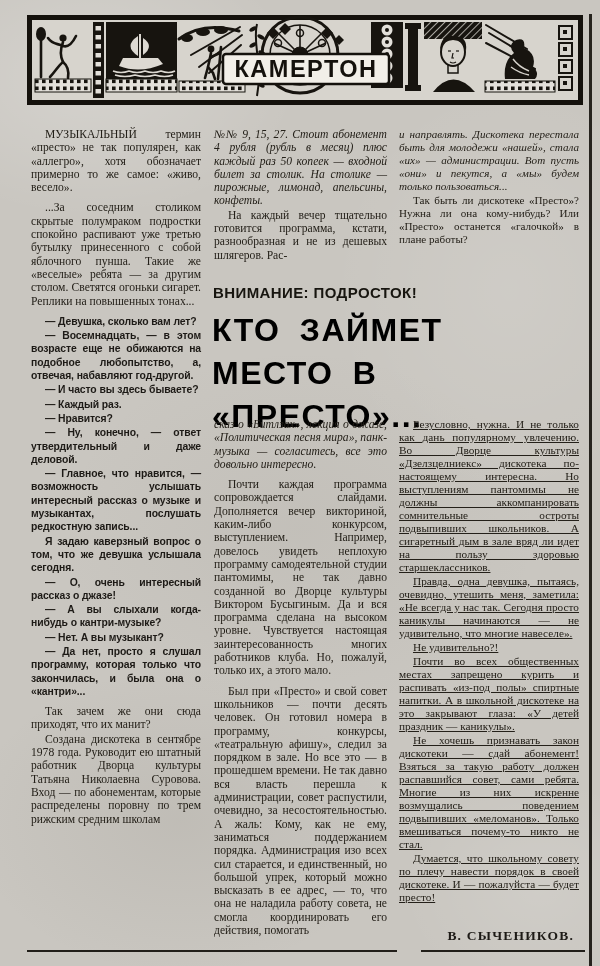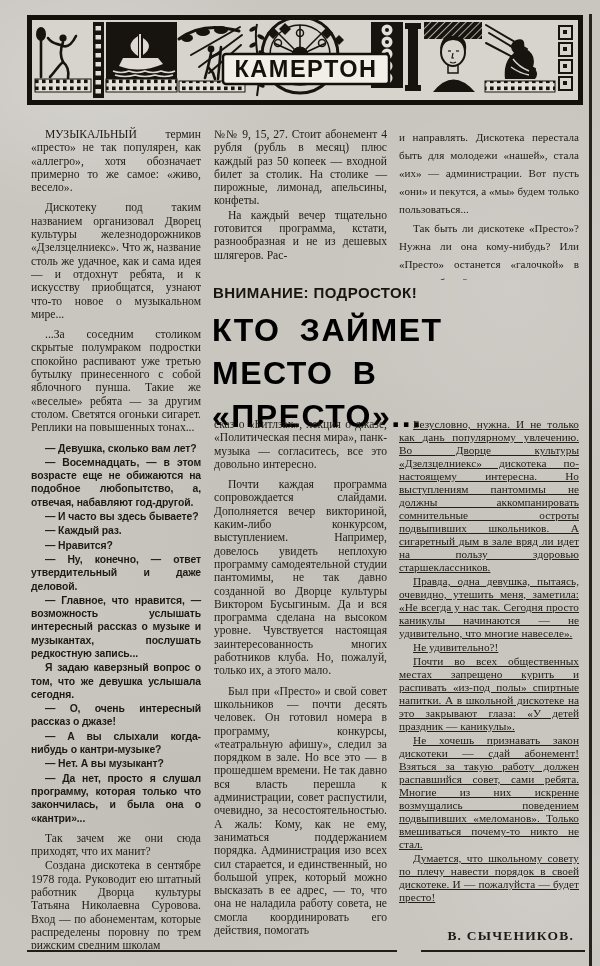--- a/index.html
+++ b/index.html
@@ -17,29 +17,29 @@
   .abs{position:absolute;}
   
   #masthead{left:27px;top:15px;width:556px;height:90px;border-radius:13px;}
   
   .col{
     text-align:justify;color:#242019;
     font:11.6px/13.3px "Liberation Serif",serif;
     overflow:hidden;
   }
   .col p{margin:1px;text-indent:14px;}
-  .col p.flush{text-indent:0;}
+  .col p.flush{text-indent:0;font-style:italic;}
   .col p.gap{margin-top:7px;}
   .col p.d{
     font-family:"Liberation Sans",sans-serif;font-weight:700;
     font-size:10.4px;color:#1d1a16;letter-spacing:-0.1px;
   }
   #col1{left:30px;top:127px;width:172px;height:822px;}
   #col2-top{left:213px;top:127px;width:175px;height:152px;}
-  #col3-top{left:398px;top:127px;width:182px;height:153px;font-size:11.1px;line-height:18px;}
+  #col3-top{left:398px;top:127px;width:182px;height:153px;font-size:11.1px;line-height:13px;}
   #col2-bottom{left:213px;top:417px;width:175px;height:532px;}
   #col3-bottom{left:398px;top:417px;width:182px;height:506px;font-size:11.3px;line-height:13px;text-decoration:underline;}
   #kicker{
     left:213px;top:284px;width:365px;
     font:700 15px/18px "Liberation Sans",sans-serif;color:#17150f;
     letter-spacing:.4px;
   }
   #headline{
     left:212px;top:309px;width:372px;
     font:700 32px/43px "Liberation Sans",sans-serif;color:#000000;
@@ -217,21 +217,20 @@
         <rect x="536" y="66" width="4" height="4" fill="#17140f" stroke="none"></rect>
     </g>
 
     <rect x="196" y="39" width="166" height="30" rx="3" fill="#f2efe8" stroke="#14110c" stroke-width="2.5"></rect>
     <text x="279" y="62" text-anchor="middle" font-family="Liberation Sans, sans-serif" font-weight="bold" font-size="23.5" letter-spacing="1.5" fill="#14110c">КАМЕРТОН</text>
   </svg>
 </div>
 
 <div class="abs col" id="col1">
     <p>МУЗЫКАЛЬНЫЙ термин «престо» не так популярен, как «аллегро», хотя обозначает примерно то же самое: «живо, весело».</p>
-    <p class="gap">Дискотеку под таким названием организовал Дворец культуры железнодорожников «Дзелзцелниекс». Что ж, название столь же удачное, как и сама идея — и отдохнут ребята, и к искусству приобщатся, узнают что-то новое о музыкальном мире...</p>
     <p class="gap">...За соседним столиком скрытые полумраком подростки спокойно распивают уже третью бутылку принесенного с собой яблочного пунша. Такие же «веселые» ребята — за другим столом. Светятся огоньки сигарет. Реплики на повышенных тонах...</p>
     <p class="d gap">— Девушка, сколько вам лет?</p>
     <p class="d">— Восемнадцать, — в этом возрасте еще не обижаются на подобное любопытство, а, отвечая, набавляют год-другой.</p>
     <p class="d">— И часто вы здесь бываете?</p>
     <p class="d">— Каждый раз.</p>
     <p class="d">— Нравится?</p>
     <p class="d">— Ну, конечно, — ответ утвердительный и даже деловой.</p>
     <p class="d">— Главное, что нравится, — возможность услышать интересный рассказ о музыке и музыкантах, послушать редкостную запись...</p>
     <p class="d">Я задаю каверзный вопрос о том, что же девушка услышала сегодня.</p>
     <p class="d">— О, очень интересный рассказ о джазе!</p>

